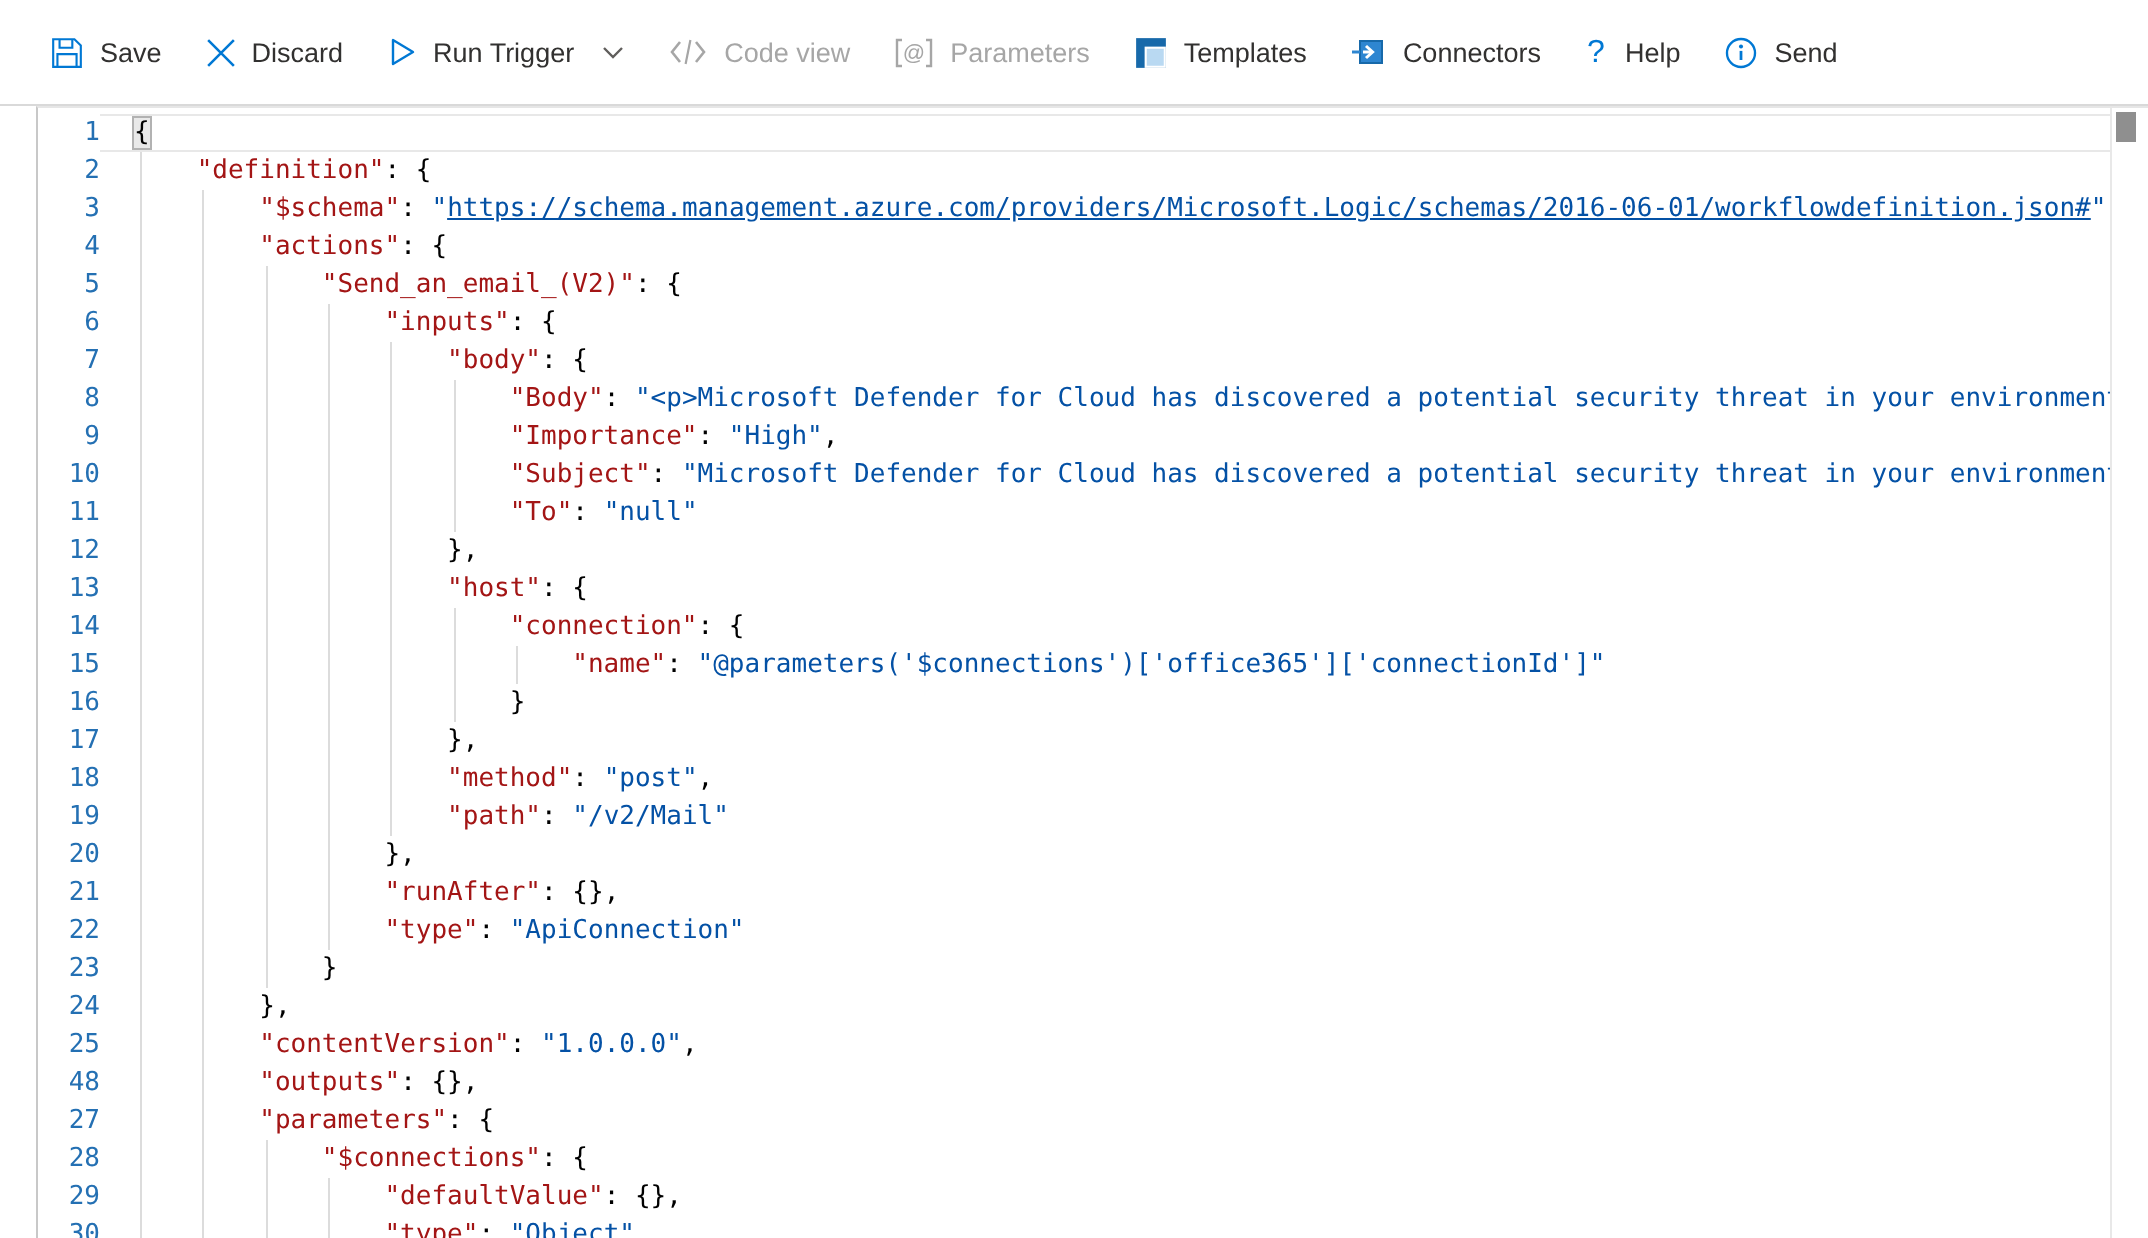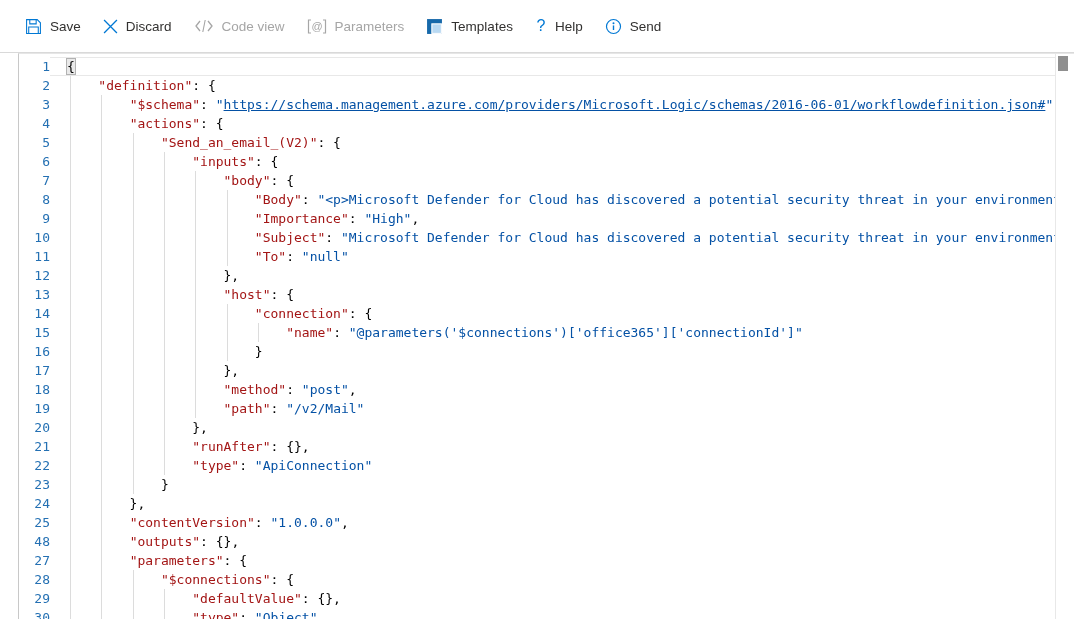--- a/index.html
+++ b/index.html
@@ -76,20 +76,33 @@
       <span>Save</span>
     </button>
     <button class="tb-item">
       <span class="tb-ic">
         <svg width="15" height="15" viewBox="0 0 14 14" fill="none">
           <path d="M1 1l12 12M13 1L1 13" stroke="#0078D4" stroke-width="1.2"></path>
         </svg>
       </span>
       <span>Discard</span>
     </button>
+    <button class="tb-item">
+      <span class="tb-ic">
+        <svg width="15" height="16" viewBox="0 0 14 16" fill="none">
+          <path d="M2 2v12l10-6z" stroke="#0078D4" stroke-width="1.2" stroke-linejoin="round"></path>
+        </svg>
+      </span>
+      <span>Run Trigger</span>
+      <span class="tb-chev">
+        <svg width="11" height="7" viewBox="0 0 11 7" fill="none">
+          <path d="M1 1l4.5 4.5L10 1" stroke="#605E5C" stroke-width="1.2"></path>
+        </svg>
+      </span>
+    </button>
     <button class="tb-item disabled">
       <span class="tb-ic">
         <svg width="20" height="14" viewBox="0 0 20 14" fill="none">
           <path d="M6 2L2 7l4 5M14 2l4 5-4 5" stroke="#A6A6A6" stroke-width="1.3"></path>
           <path d="M11.2 1L8.8 13" stroke="#A6A6A6" stroke-width="1.1"></path>
         </svg>
       </span>
       <span>Code view</span>
     </button>
     <button class="tb-item disabled">
@@ -102,20 +115,31 @@
       <span>Parameters</span>
     </button>
     <button class="tb-item">
       <span class="tb-ic">
         <svg width="17" height="17" viewBox="0 0 16 16">
           <rect x="1" y="1" width="14" height="14" fill="#1769AA"></rect>
           <rect x="5.5" y="5.5" width="9" height="9" fill="#B9D9F2" stroke="#fff"></rect>
         </svg>
       </span>
       <span>Templates</span>
+    </button>
+    <button class="tb-item">
+      <span class="tb-ic">
+        <svg width="18" height="16" viewBox="0 0 17 16">
+          <rect x="4.5" y="2.5" width="11" height="11" fill="#2E86D1" stroke="#1769AA"></rect>
+          <path d="M0.5 8h4" stroke="#2E86D1" stroke-width="1.5"></path>
+          <path d="M6 8h4" stroke="#fff" stroke-width="1.5"></path>
+          <path d="M7.5 5L10.8 8 7.5 11" stroke="#fff" fill="none" stroke-width="1.5"></path>
+        </svg>
+      </span>
+      <span>Connectors</span>
     </button>
     <button class="tb-item">
       <span class="tb-ic">
         <svg width="12" height="18" viewBox="0 0 12 18">
           <text x="6" y="14" text-anchor="middle" font-size="16" fill="#0078D4" font-family="Liberation Sans,sans-serif">?</text>
         </svg>
       </span>
       <span>Help</span>
     </button>
     <button class="tb-item">

